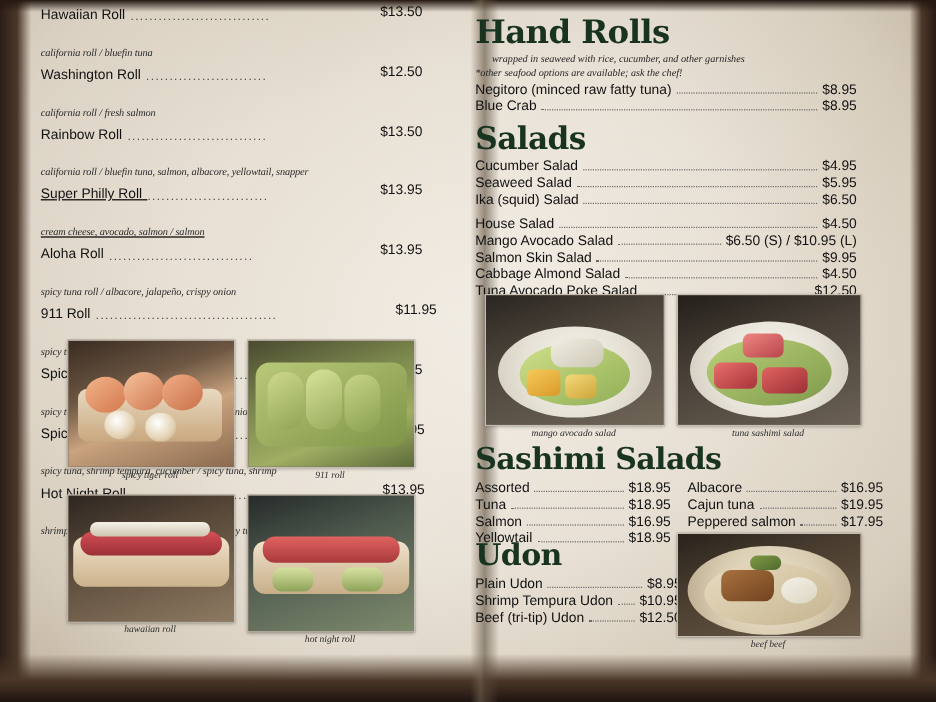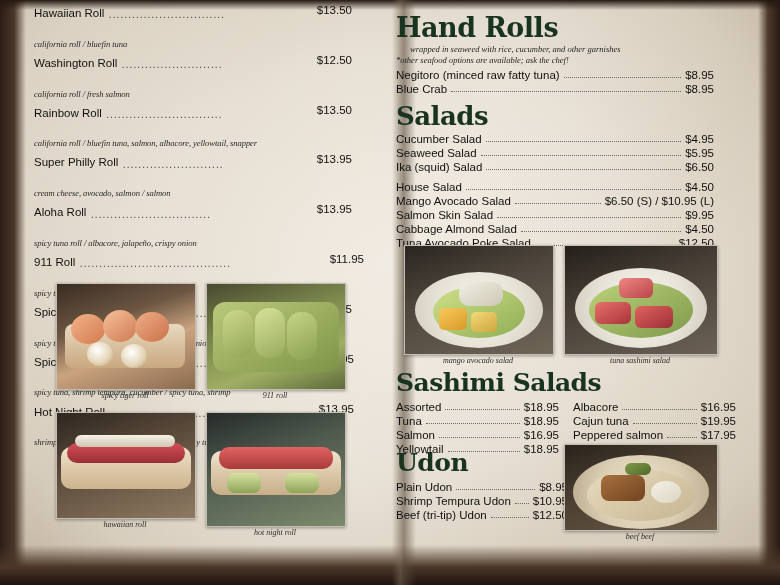--- a/index.html
+++ b/index.html
@@ -127,21 +127,21 @@
         <div class="desc">california roll / fresh salmon</div>
       </div>
 
       <div class="item" style="margin-top:5px;width:300px;">
         <span class="iname">Rainbow Roll</span>
         <span class="dots" style="width:155px;">..............................</span>
         <span class="price" style="right:-18px;">$13.50</span>
         <div class="desc">california roll / bluefin tuna, salmon, albacore, yellowtail, snapper</div>
       </div>
 
-      <div class="item" style="margin-top:5px;width:312px;">
+      <div class="item" style="margin-top:5px;width:312px;text-decoration:underline;">
         <span class="iname">Super Philly Roll</span>
         <span class="dots" style="width:128px;">..........................</span>
         <span class="price" style="right:-6px;">$13.95</span>
         <div class="desc">cream cheese, avocado, salmon / salmon</div>
       </div>
 
 
       <div class="item" style="margin-top:5px;width:312px;">
         <span class="iname">Aloha Roll</span>
         <span class="dots" style="width:160px;">...............................</span>

